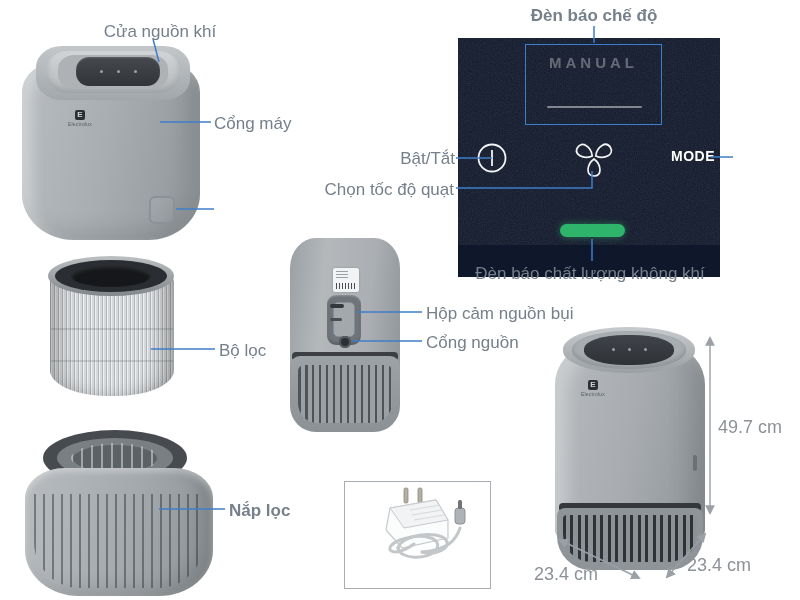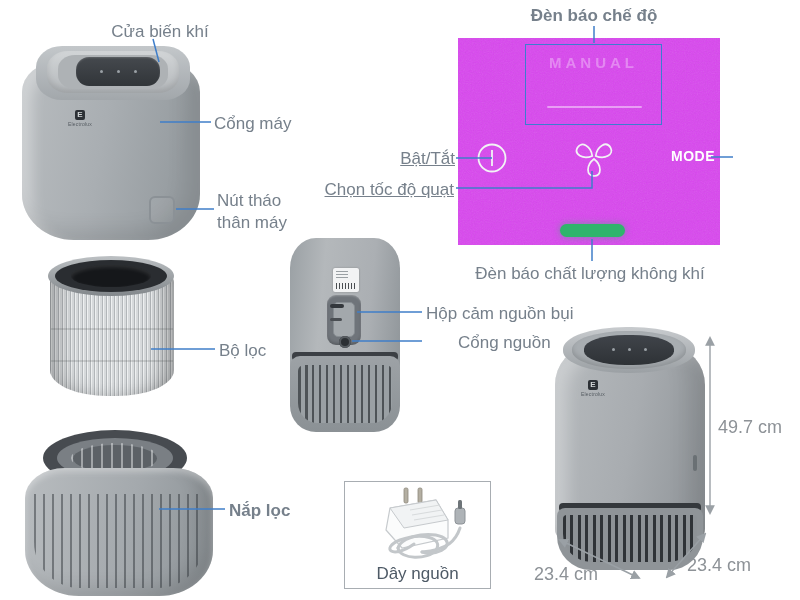--- a/index.html
+++ b/index.html
@@ -4,21 +4,21 @@
 <style>
   html,body{margin:0;padding:0;background:#ffffff;}
   #scene{position:relative;width:800px;height:600px;background:#ffffff;overflow:hidden;
          font-family:"Liberation Sans","DejaVu Sans",sans-serif;}
   #scene *{box-sizing:border-box;}
   .abs{position:absolute;}
 
   
   .label{position:absolute;font-size:17px;color:#76808b;line-height:1.28;z-index:6;}
   .t-center{text-align:center;}
-  .t-right{text-align:right;text-decoration:underline;}
+  .t-right{text-align:right;}
   .dim{position:absolute;font-size:18px;color:#8d9297;z-index:6;}
   .acc-text{color:#4e5a66;}
 
   
   #callouts{position:absolute;left:0;top:0;z-index:5;pointer-events:none;}
 
   
   #devA{left:20px;top:44px;width:184px;height:198px;z-index:1;}
   #devA .a-body{position:absolute;left:2px;top:18px;width:178px;height:178px;
     border-radius:36px 36px 52px 52px / 30px 30px 46px 46px;
@@ -36,21 +36,21 @@
   #devA .a-dark i{position:absolute;top:13px;width:3px;height:3px;border-radius:50%;background:#9aa0a5;}
   #devA .a-btn{position:absolute;left:129px;top:152px;width:26px;height:28px;border-radius:6px;
     border:2.5px solid #8b9196;background:rgba(255,255,255,.06);}
 
   .logo{position:absolute;z-index:2;width:40px;}
   .logo .lg-mark{width:10px;height:10px;background:#2c3035;border-radius:2px;color:#cfd3d5;
     font-size:8px;line-height:10px;text-align:center;font-weight:bold;margin:0 auto 1px auto;}
   .logo .lg-word{font-size:5px;color:#565c62;text-align:center;letter-spacing:.2px;}
 
   
-  #panel{left:458px;top:38px;width:262px;height:207px;background:#d946ef;z-index:2;overflow:hidden;}
+  #panel{left:458px;top:38px;width:262px;height:239px;background:#0f172a;z-index:2;overflow:hidden;}
   #panel .p-noise{position:absolute;left:0;top:0;}
   #panel .p-display{position:absolute;left:67px;top:6px;width:137px;height:81px;
     border:1.5px solid #3b7ed0;}
   #panel .p-mode-text{position:absolute;left:0;top:9px;width:100%;text-align:center;
     font-size:15px;letter-spacing:4px;color:rgba(255,255,255,.32);font-weight:bold;}
   #panel .p-line{position:absolute;left:21px;top:61px;width:95px;height:2px;
     background:rgba(255,255,255,.45);border-radius:1px;}
   #panel .p-mode-btn{position:absolute;left:213px;top:110px;width:46px;color:#ffffff;
     font-size:14px;font-weight:bold;letter-spacing:.5px;}
   #panel .p-pill{position:absolute;left:102px;top:186px;width:65px;height:13px;border-radius:7px;
@@ -245,21 +245,20 @@
           <line x1="62" y1="34" x2="92" y2="29"></line>
         </g>
       <g fill="none" stroke="#c3c7ca" stroke-width="3" stroke-linecap="round">
         <path d="M62,58 C 40,74 28,62 48,54 C 70,46 92,52 84,64 C 76,74 48,74 46,62"></path>
         <path d="M46,62 C 50,48 86,44 94,54 C 100,62 84,70 70,66"></path>
         <path d="M70,66 C 96,64 104,54 108,42"></path>
       </g>
       <rect x="103" y="22" width="10" height="16" rx="3" fill="#aeb3b7" stroke="#8d9297" stroke-width="1"></rect>
       <rect x="106" y="14" width="4" height="9" rx="1.5" fill="#6e7478"></rect>
     </svg>
-    <div class="acc-item acc-text">Dây nguồn</div>
   </div>
 
   <div id="devE" class="abs">
     <div class="e-body"></div>
     <div class="e-rim"></div>
     <div class="e-ring2"></div>
     <div class="e-dark">
       <i style="left:28px"></i>
       <i style="left:44px"></i>
       <i style="left:60px"></i>
@@ -295,28 +294,27 @@
       <path d="M151,349 L215,349"></path>
       <path d="M159,509 L225,509"></path>
     </g>
     <g stroke="#9aa0a5" stroke-width="1.4" fill="none">
       <path d="M710,338 L710,513" marker-start="url(#ah)" marker-end="url(#ah)"></path>
       <path d="M560,540 L639,578" marker-start="url(#ah)" marker-end="url(#ah)"></path>
       <path d="M705,534 L667,577" marker-start="url(#ah)" marker-end="url(#ah)"></path>
     </g>
   </svg>
 
-  <div class="label t-center" style="left:85px;top:21px;width:150px;">Cửa biến khí</div>
+  <div class="label t-center" style="left:85px;top:21px;width:150px;">Cửa nguồn khí</div>
   <div class="label" style="left:214px;top:113px;">Cổng máy</div>
-  <div class="label" style="left:217px;top:190px;width:84px;">Nút tháo thân máy</div>
   <div class="label t-center" style="left:514px;top:5px;width:160px;font-weight:bold;">Đèn báo chế độ</div>
   <div class="label t-right" style="left:385px;top:148px;width:70px;">Bật/Tắt</div>
   <div class="label t-right" style="left:310px;top:179px;width:144px;">Chọn tốc độ quạt</div>
   <div class="label t-center" style="left:440px;top:263px;width:300px;">Đèn báo chất lượng không khí</div>
   <div class="label" style="left:426px;top:303px;">Hộp cảm nguồn bụi</div>
-  <div class="label" style="left:426px;top:332px;margin-left:32px;">Cổng nguồn</div>
+  <div class="label" style="left:426px;top:332px;">Cổng nguồn</div>
   <div class="label" style="left:219px;top:340px;">Bộ lọc</div>
   <div class="label" style="left:229px;top:500px;font-weight:bold;">Nắp lọc</div>
   <div class="dim" style="left:718px;top:417px;">49.7 cm</div>
   <div class="dim" style="left:534px;top:564px;">23.4 cm</div>
   <div class="dim" style="left:687px;top:555px;">23.4 cm</div>
 
 </div>
 
 </body></html>

